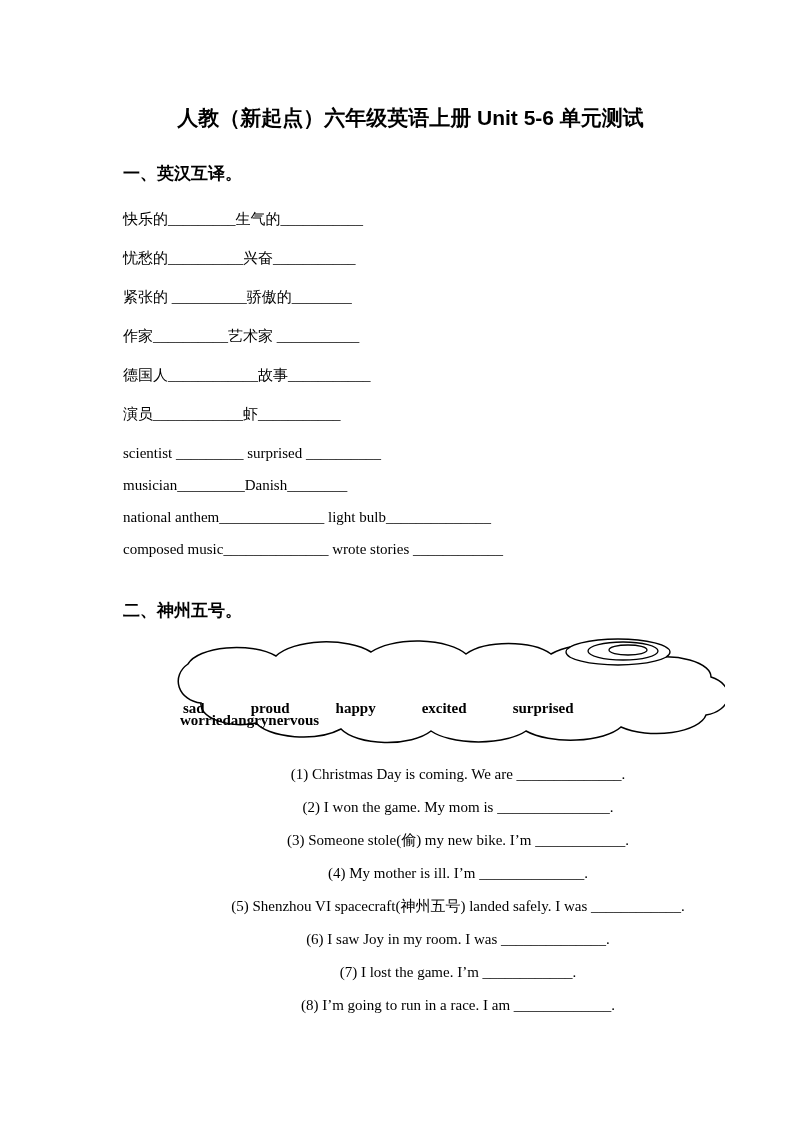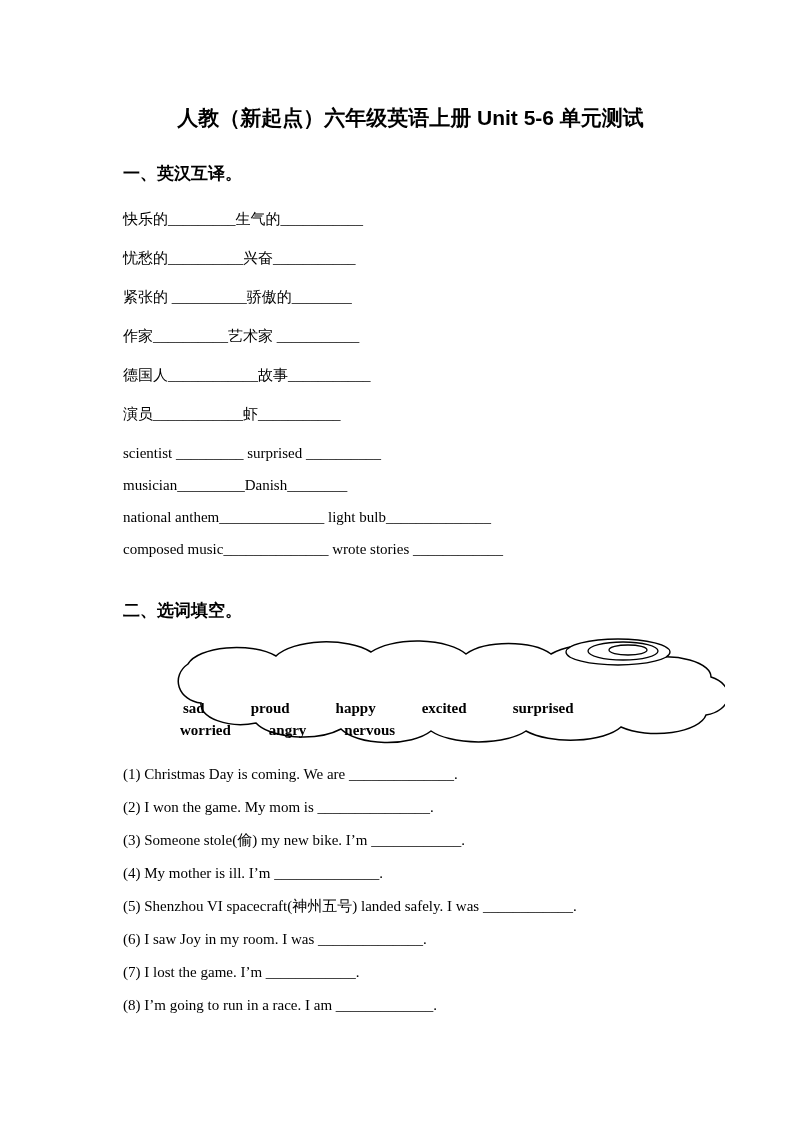--- a/index.html
+++ b/index.html
@@ -49,22 +49,22 @@
   .cloud-wrap svg { position:absolute; left:0; top:0; }
   .wb-row {
     position:absolute;
     display:flex;
     font-size:15px;
     font-weight:bold;
     line-height:15px;
     margin-top:36px;
   }
   .wb-row1 { top:31px; left:90px; gap:46px; }
-  .wb-row2 { top:53px; left:87px; gap:38px; }
-  .items { margin-top:14px; margin-left:95px; }
+  .wb-row2 { top:43px; left:87px; }
+  .items { margin-top:14px; margin-left:95px;text-align:center; }
   .item {
     font-size:15px;
     line-height:16px;
     margin-bottom:17px;
   }
 </style>
 </head>
 <body>
 
 <div class="page">
@@ -79,21 +79,21 @@
     <div class="trans-line cn">紧张的 __________骄傲的________</div>
     <div class="trans-line cn">作家__________艺术家 ___________</div>
     <div class="trans-line cn">德国人____________故事___________</div>
     <div class="trans-line cn">演员____________虾___________</div>
     <div class="trans-line en">scientist _________ surprised __________</div>
     <div class="trans-line en">musician_________Danish________</div>
     <div class="trans-line en">national anthem______________  light bulb______________</div>
     <div class="trans-line en">composed music______________   wrote stories ____________</div>
   </div>
 
-  <h2 class="section-heading heading-2">二、选词填空。</h2>
+  <h2 class="section-heading heading-2">二、神州五号。</h2>
 
   <div class="cloud-wrap">
     <svg width="632" height="118" viewBox="0 0 632 118" xmlns="http://www.w3.org/2000/svg">
       <path d="M 95 30
                a 50 22 0 0 1 88 -8
                a 55 24 0 0 1 95 -4
                a 55 24 0 0 1 95 2
                a 50 22 0 0 1 85 0
                a 55 24 0 0 1 95 5
                a 45 20 0 0 1 65 18

